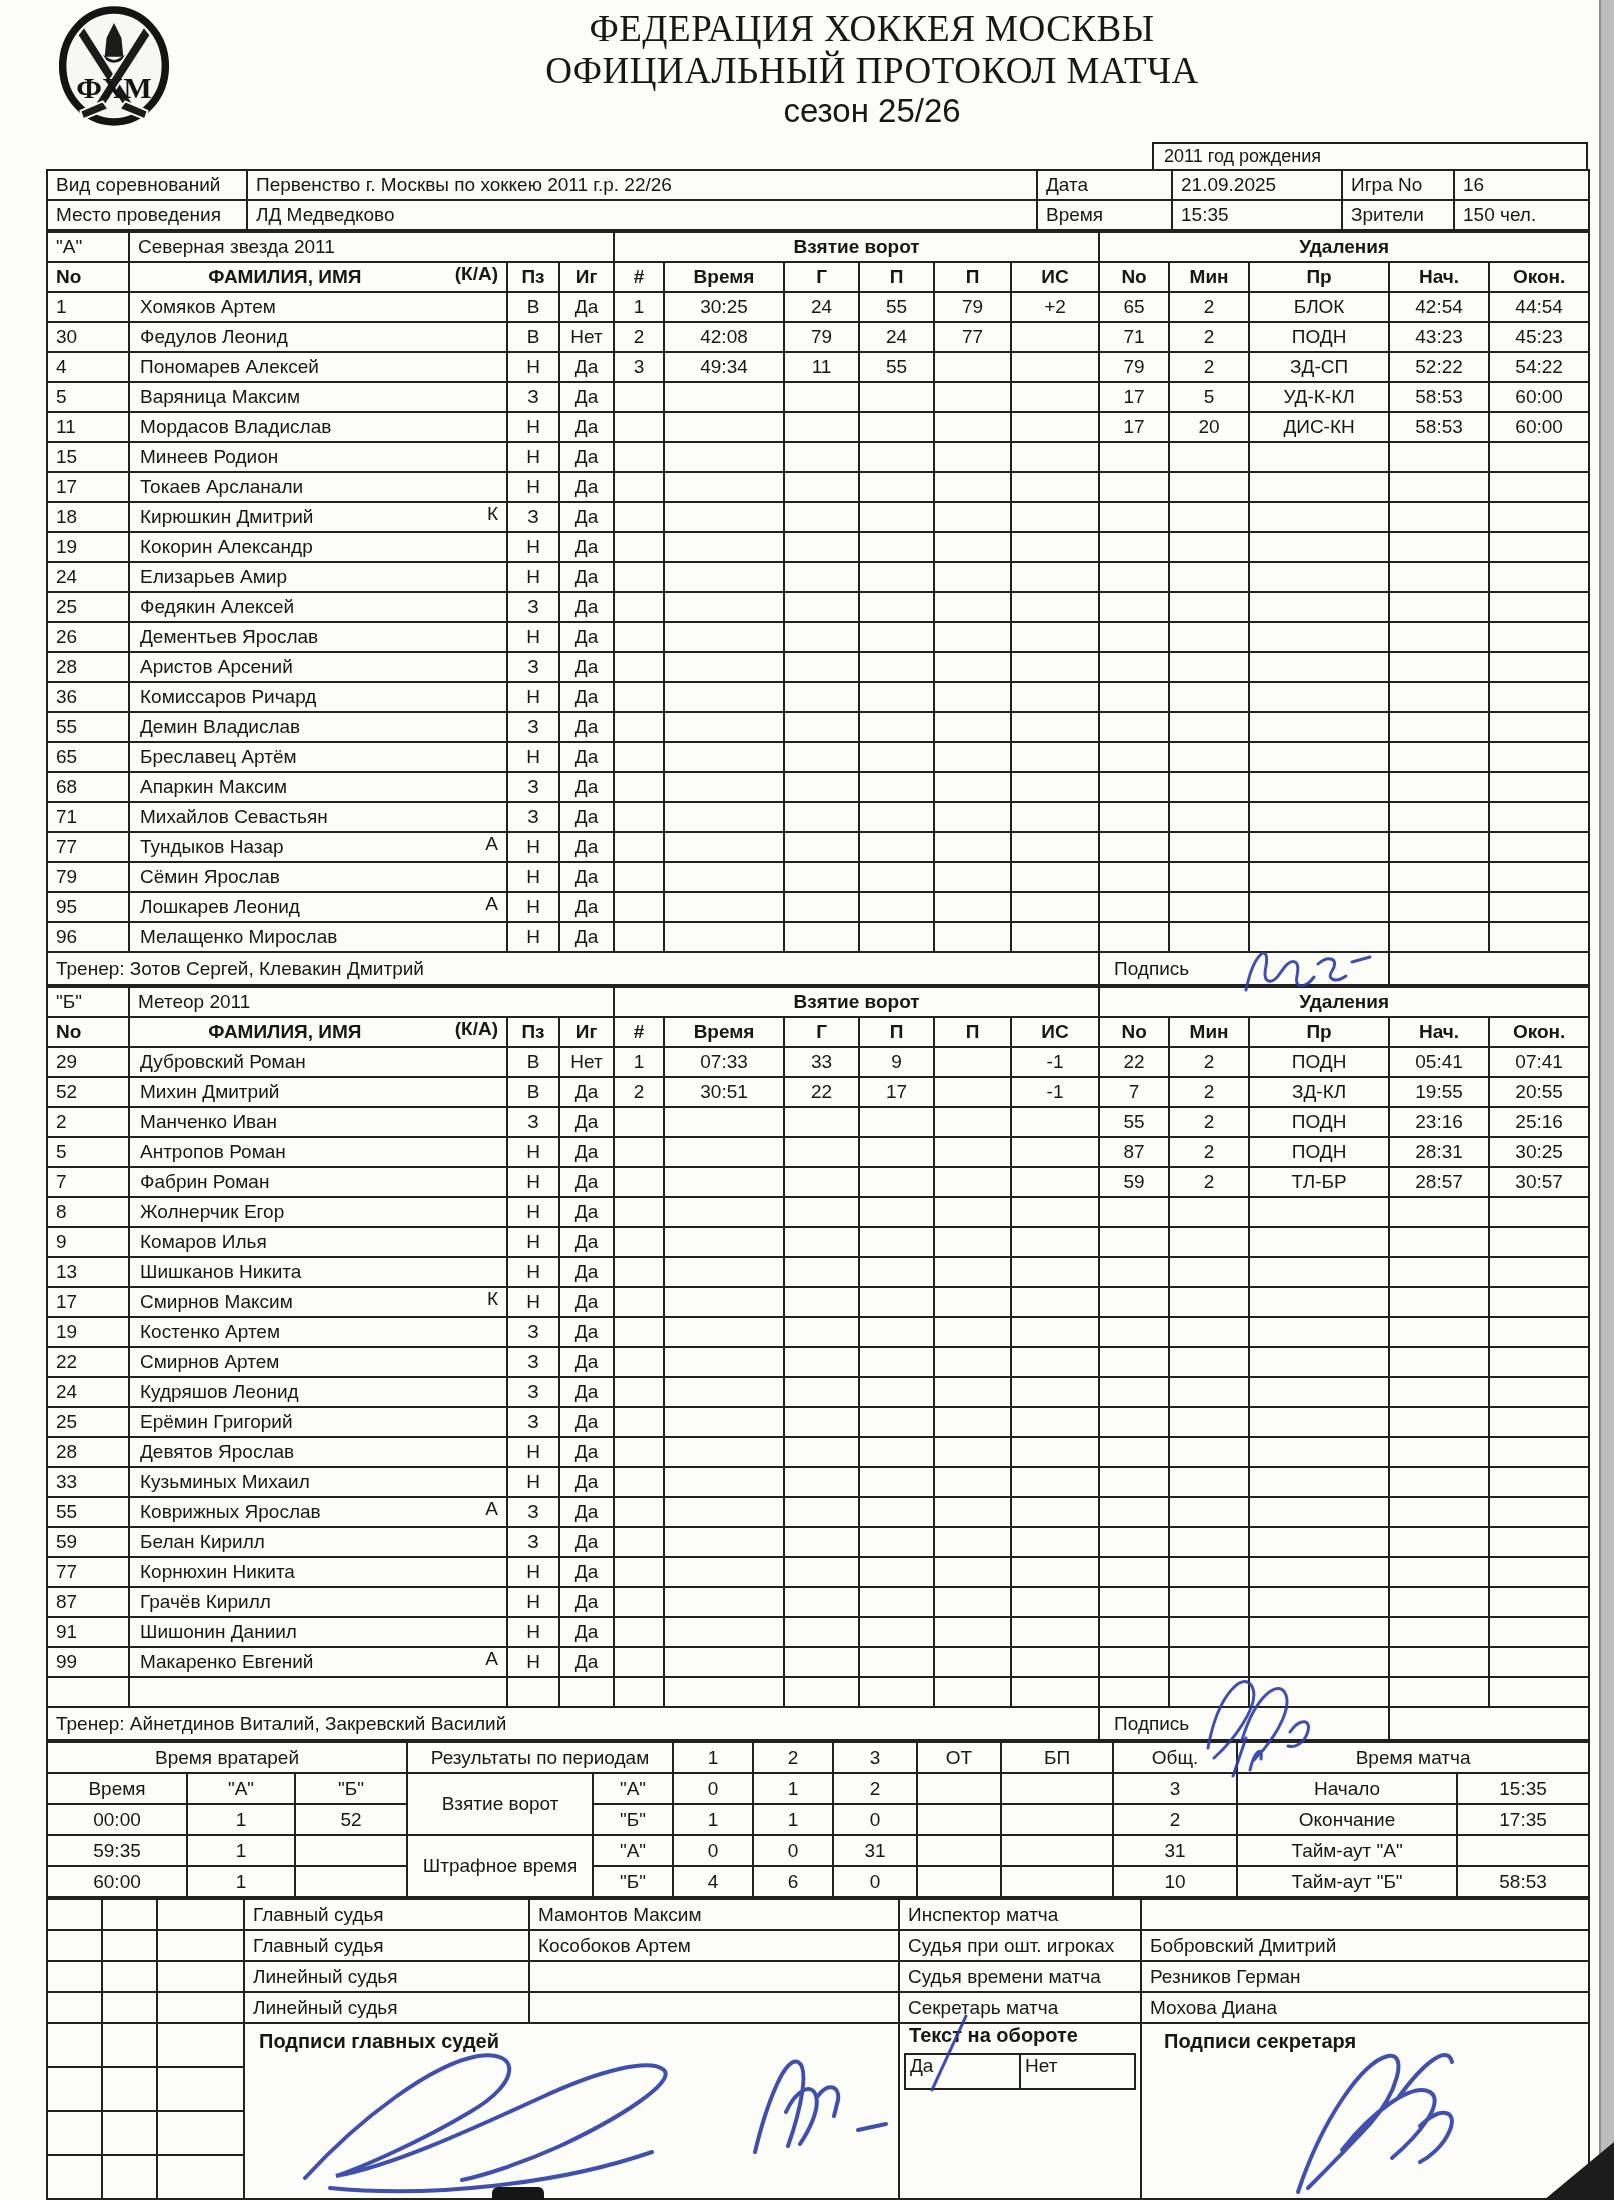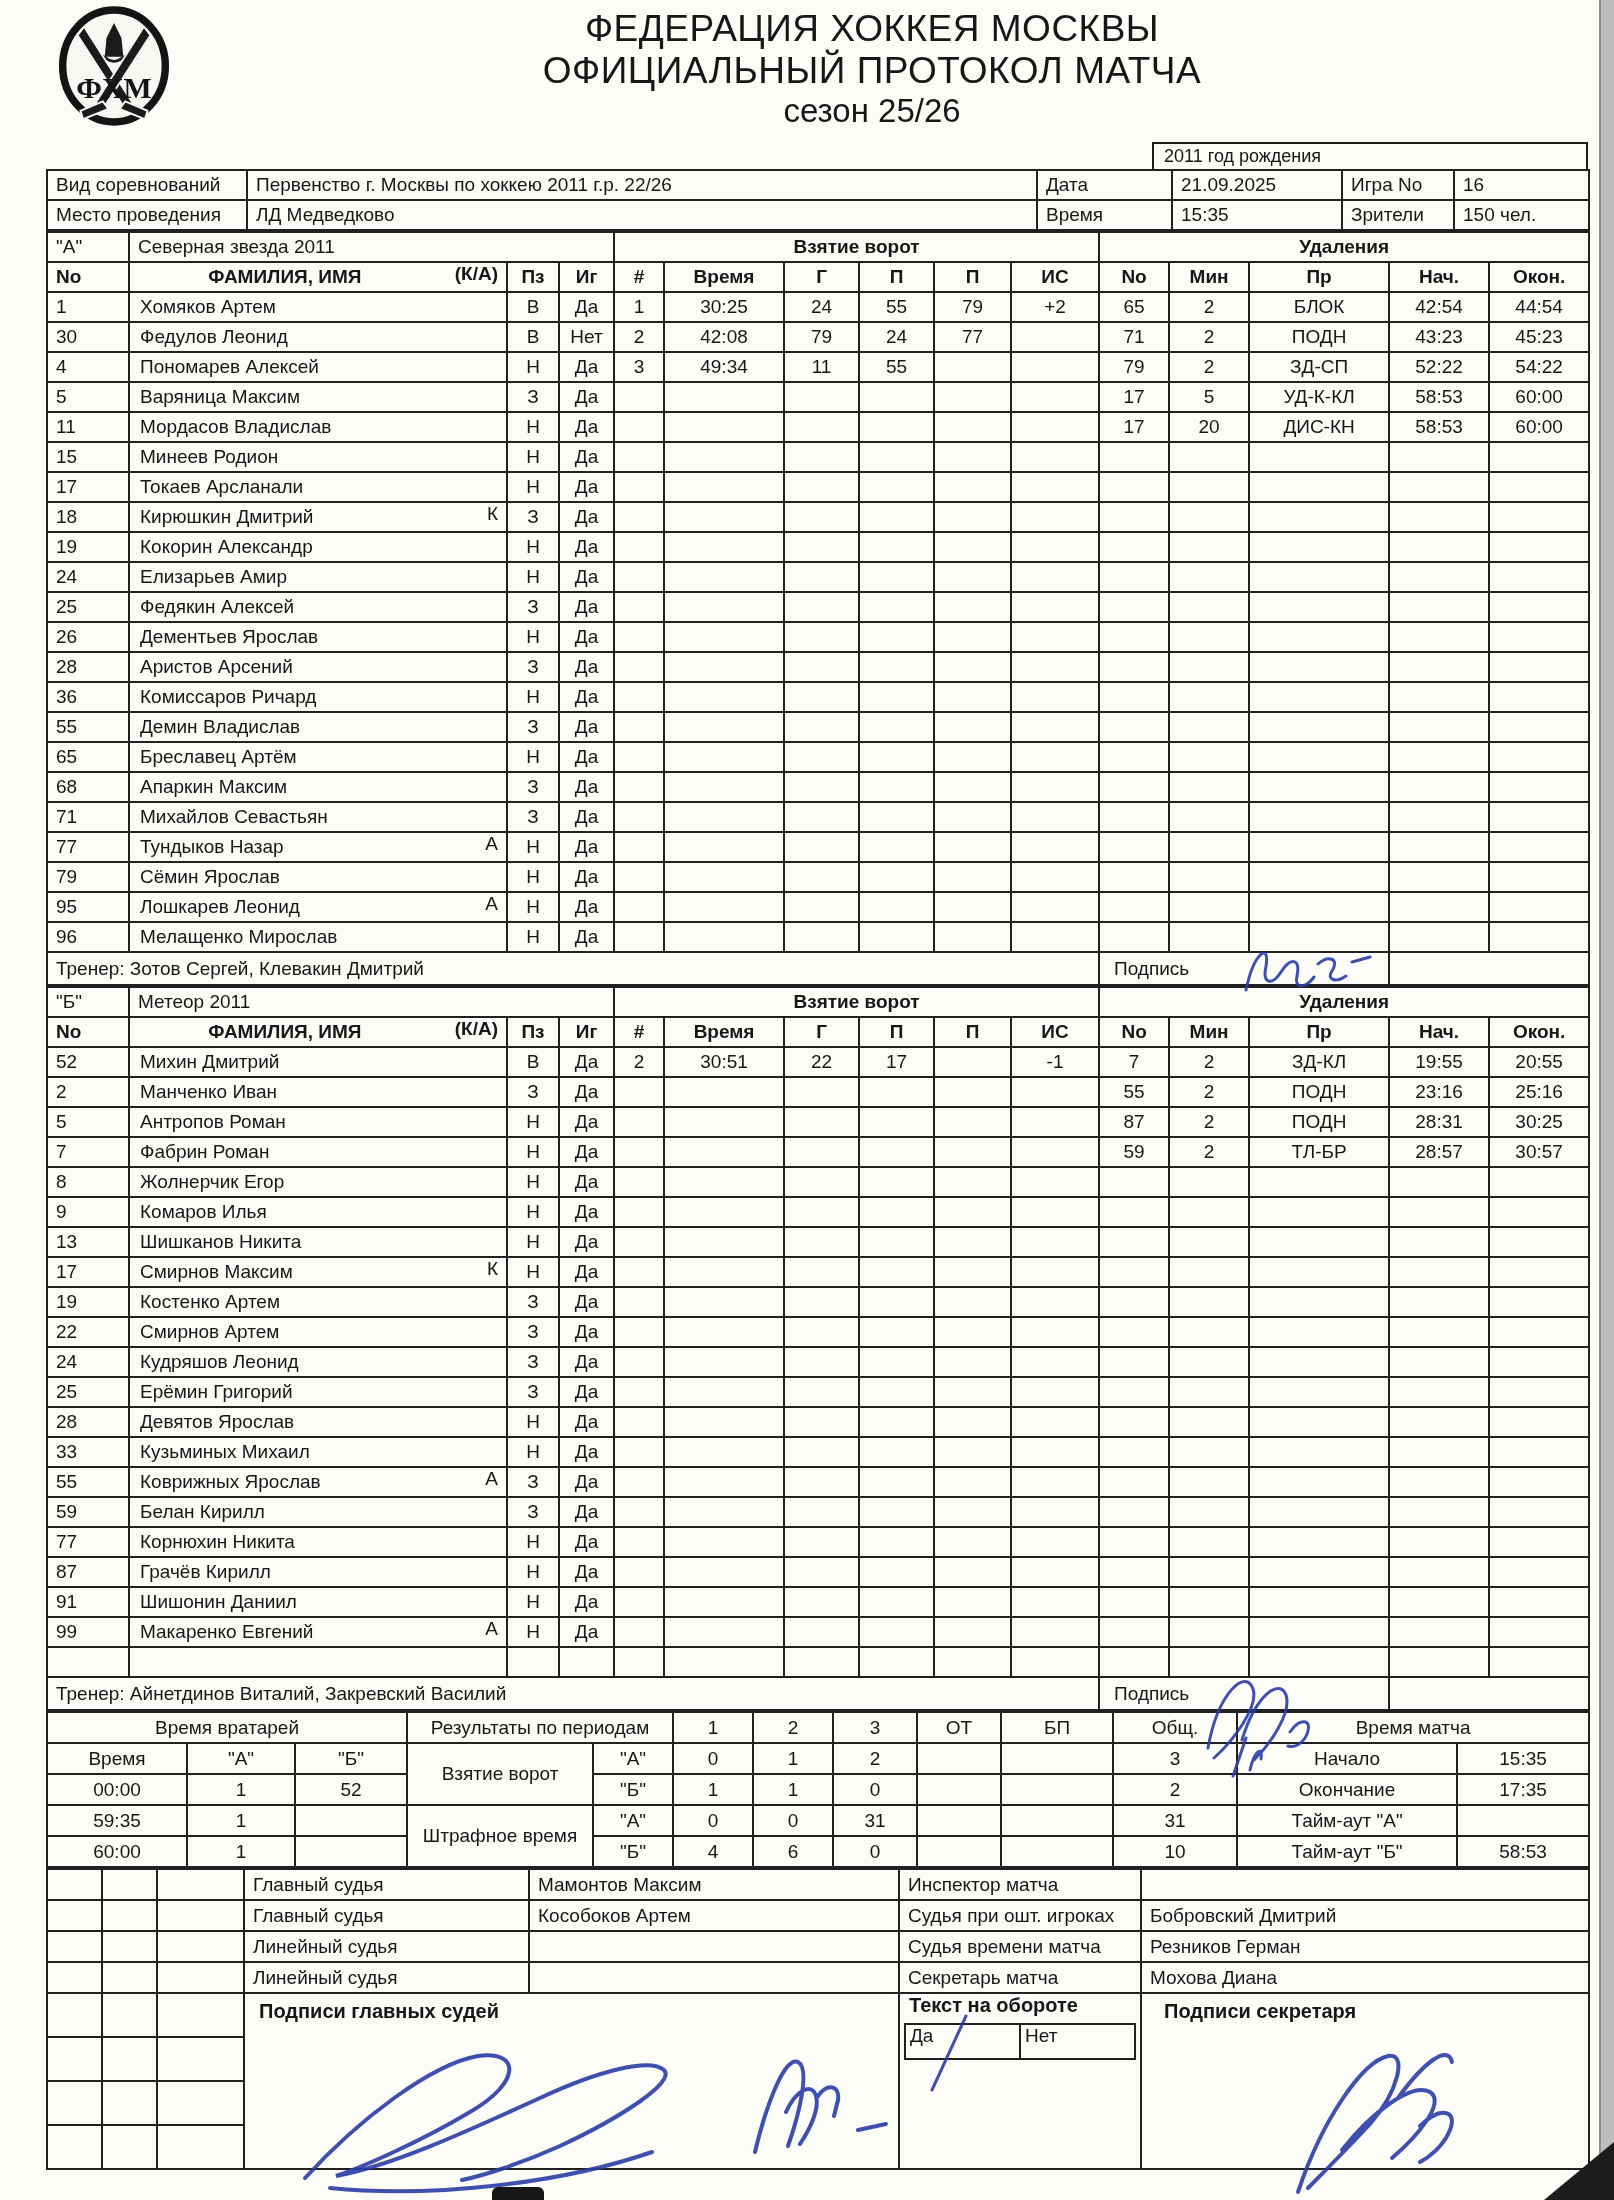--- a/index.html
+++ b/index.html
@@ -3,21 +3,21 @@
 <meta charset="utf-8">
 <style>
   html,body{margin:0;padding:0;background:#9a9a9a;}
   .page{position:relative;width:1614px;height:2200px;background:#fcfcf9;overflow:hidden;
         font-family:"Liberation Sans","DejaVu Sans",sans-serif;color:#171717;}
   .content{position:absolute;left:46px;top:0;width:1542px;}
   
   .hd{position:relative;height:132px;padding-top:8px;}
   .logo{position:absolute;left:12px;top:4px;}
   .titles{text-align:center;padding-left:110px;line-height:1.14;}
-  .t1,.t2{font-size:37px;letter-spacing:.5px;}
+  .t1,.t2{font-size:37px;letter-spacing:.5px;font-family:Liberation Serif, serif;}
   .t3{font-size:33px;}
   .birth{width:436px;margin-left:auto;margin-top:2px;border:2px solid #1e1e1e;border-bottom:none;
          height:27px;line-height:25px;padding-left:10px;font-size:18px;box-sizing:border-box;}
   
   table{border-collapse:collapse;table-layout:fixed;width:1542px;}
   td,th{border:2px solid #212121;font-size:19px;padding:0 4px;overflow:hidden;white-space:nowrap;
         height:30px;box-sizing:border-box;text-align:center;font-weight:normal;}
   .lft{text-align:left;padding-left:8px;}
   .b{font-weight:bold;}
   .roster th{font-weight:bold;}
@@ -561,20 +561,37 @@
         <th>ИС</th>
         <th>No</th>
         <th>Мин</th>
         <th>Пр</th>
         <th>Нач.</th>
         <th>Окон.</th>
       </tr>
       </tbody>
         <tbody>
           <tr>
+            <td class="lft">29</td>
+            <td class="namecell"><span>Дубровский Роман</span><span class="pka"></span></td>
+            <td>В</td>
+            <td>Нет</td>
+            <td>1</td>
+            <td>07:33</td>
+            <td>33</td>
+            <td>9</td>
+            <td></td>
+            <td>-1</td>
+            <td>22</td>
+            <td>2</td>
+            <td>ПОДН</td>
+            <td>05:41</td>
+            <td>07:41</td>
+          </tr>
+          <tr>
             <td class="lft">52</td>
             <td class="namecell"><span>Михин Дмитрий</span><span class="pka"></span></td>
             <td>В</td>
             <td>Да</td>
             <td>2</td>
             <td>30:51</td>
             <td>22</td>
             <td>17</td>
             <td></td>
             <td>-1</td>

